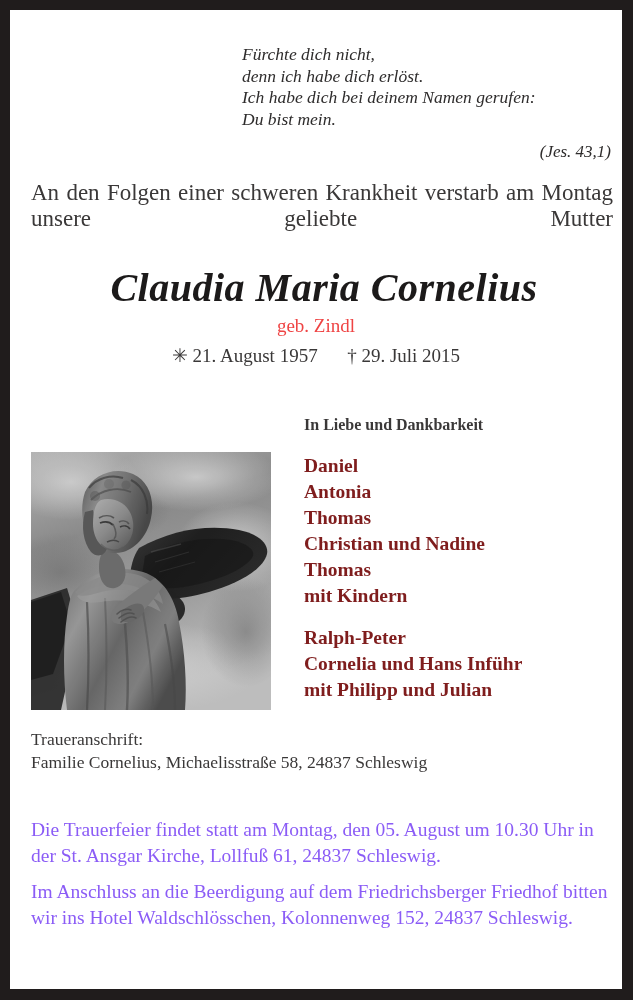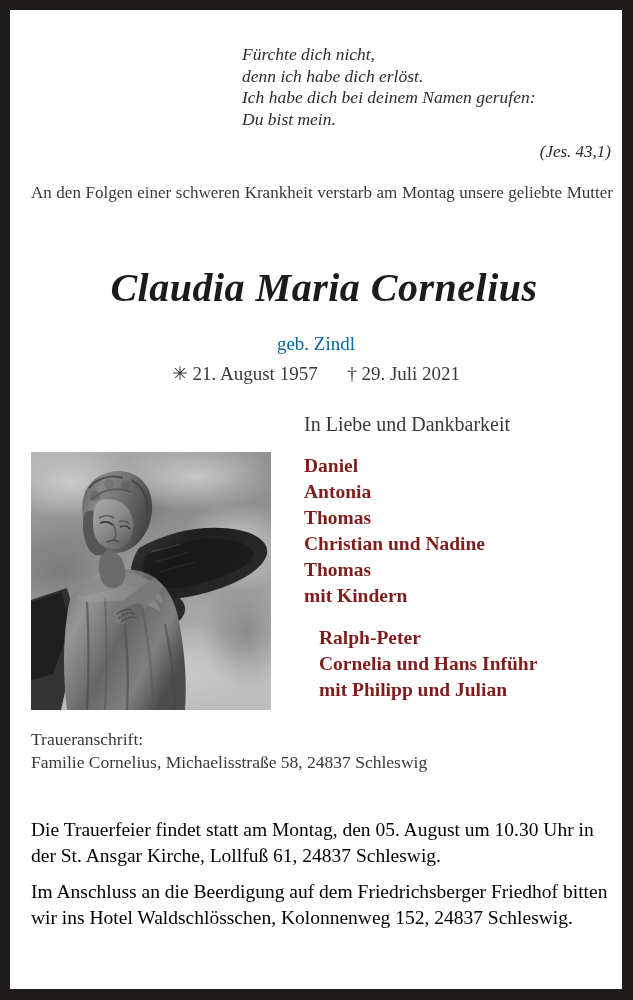--- a/index.html
+++ b/index.html
@@ -55,21 +55,21 @@
     padding-right: 11px;
   }
 
   
   .intro {
     position: absolute;
     left: 21px;
     top: 170px;
     width: 582px;
     text-align: justify;
-    font-size: 17px;
+    font-size: 23px;
     line-height: 26px;
     color: #3a3838;
   }
   .intro::after {
     content: "";
     display: inline-block;
     width: 100%;
   }
 
   
@@ -83,24 +83,24 @@
   .deceased-name {
     font-style: italic;
     font-weight: bold;
     font-size: 40px;
     line-height: 46px;
     letter-spacing: 0.5px;
     color: #1c1a1a;
     padding-left: 16px;
   }
   .deceased-maiden {
-    margin-top: 21px;
+    margin-top: 3px;
     font-size: 19px;
     line-height: 24px;
-    color: #0369a1;
+    color: #ef4444;
   }
   .deceased-dates {
     margin-top: 6px;
     font-size: 19px;
     line-height: 24px;
     color: #3a3838;
   }
   .date-gap {
     display: inline-block;
     width: 20px;
@@ -119,29 +119,30 @@
   .photo svg { display: block; width: 100%; height: 100%; }
 
   
   .family {
     position: absolute;
     left: 294px;
     top: 402px;
     width: 300px;
   }
   .family-dedication {
-    font-size: 20px;
+    font-size: 16px;
     line-height: 25px;
     color: #3a3838;
     margin-bottom: 16px;
+    font-weight: bold;
   }
   .family-group {
     margin-bottom: 16px;
   }
-  .family-group:last-child { margin-bottom: 0; margin-left: 15px; }
+  .family-group:last-child { margin-bottom: 0; }
   .family-name {
     font-weight: bold;
     font-size: 19.5px;
     line-height: 26px;
     color: #7f1d1d;
   }
 
   
   .address {
     position: absolute;
@@ -158,21 +159,21 @@
   
   .service {
     position: absolute;
     left: 21px;
     top: 807px;
     width: 582px;
   }
   .service-para {
     font-size: 19.5px;
     line-height: 26px;
-    color: #000000;
+    color: #8b5cf6;
     margin-bottom: 10px;
   }
   .service-para:last-child { margin-bottom: 8px; }
 </style>
 </head>
 <body>
 
 <div class="notice-frame">
   <div class="notice-card">
 
@@ -187,21 +188,21 @@
     <div class="intro">An den Folgen einer schweren Krankheit verstarb am Montag unsere geliebte Mutter</div>
 
     <div class="deceased">
       <div class="deceased-name">Claudia Maria Cornelius</div>
       <div class="deceased-maiden">geb. Zindl</div>
       <div class="deceased-dates">
         <span>✳</span>
         <span>21. August 1957</span>
         <span class="date-gap"></span>
         <span>†</span>
-        <span>29. Juli 2021</span>
+        <span>29. Juli 2015</span>
       </div>
     </div>
 
     <div class="photo">
       <svg viewBox="0 0 240 258" preserveAspectRatio="none">
         <defs>
           <linearGradient id="skyGrad" x1="0" y1="0" x2="0.3" y2="1">
             <stop offset="0%" stop-color="#b9b9b9"></stop>
             <stop offset="35%" stop-color="#8f8f8f"></stop>
             <stop offset="70%" stop-color="#a5a5a5"></stop>

